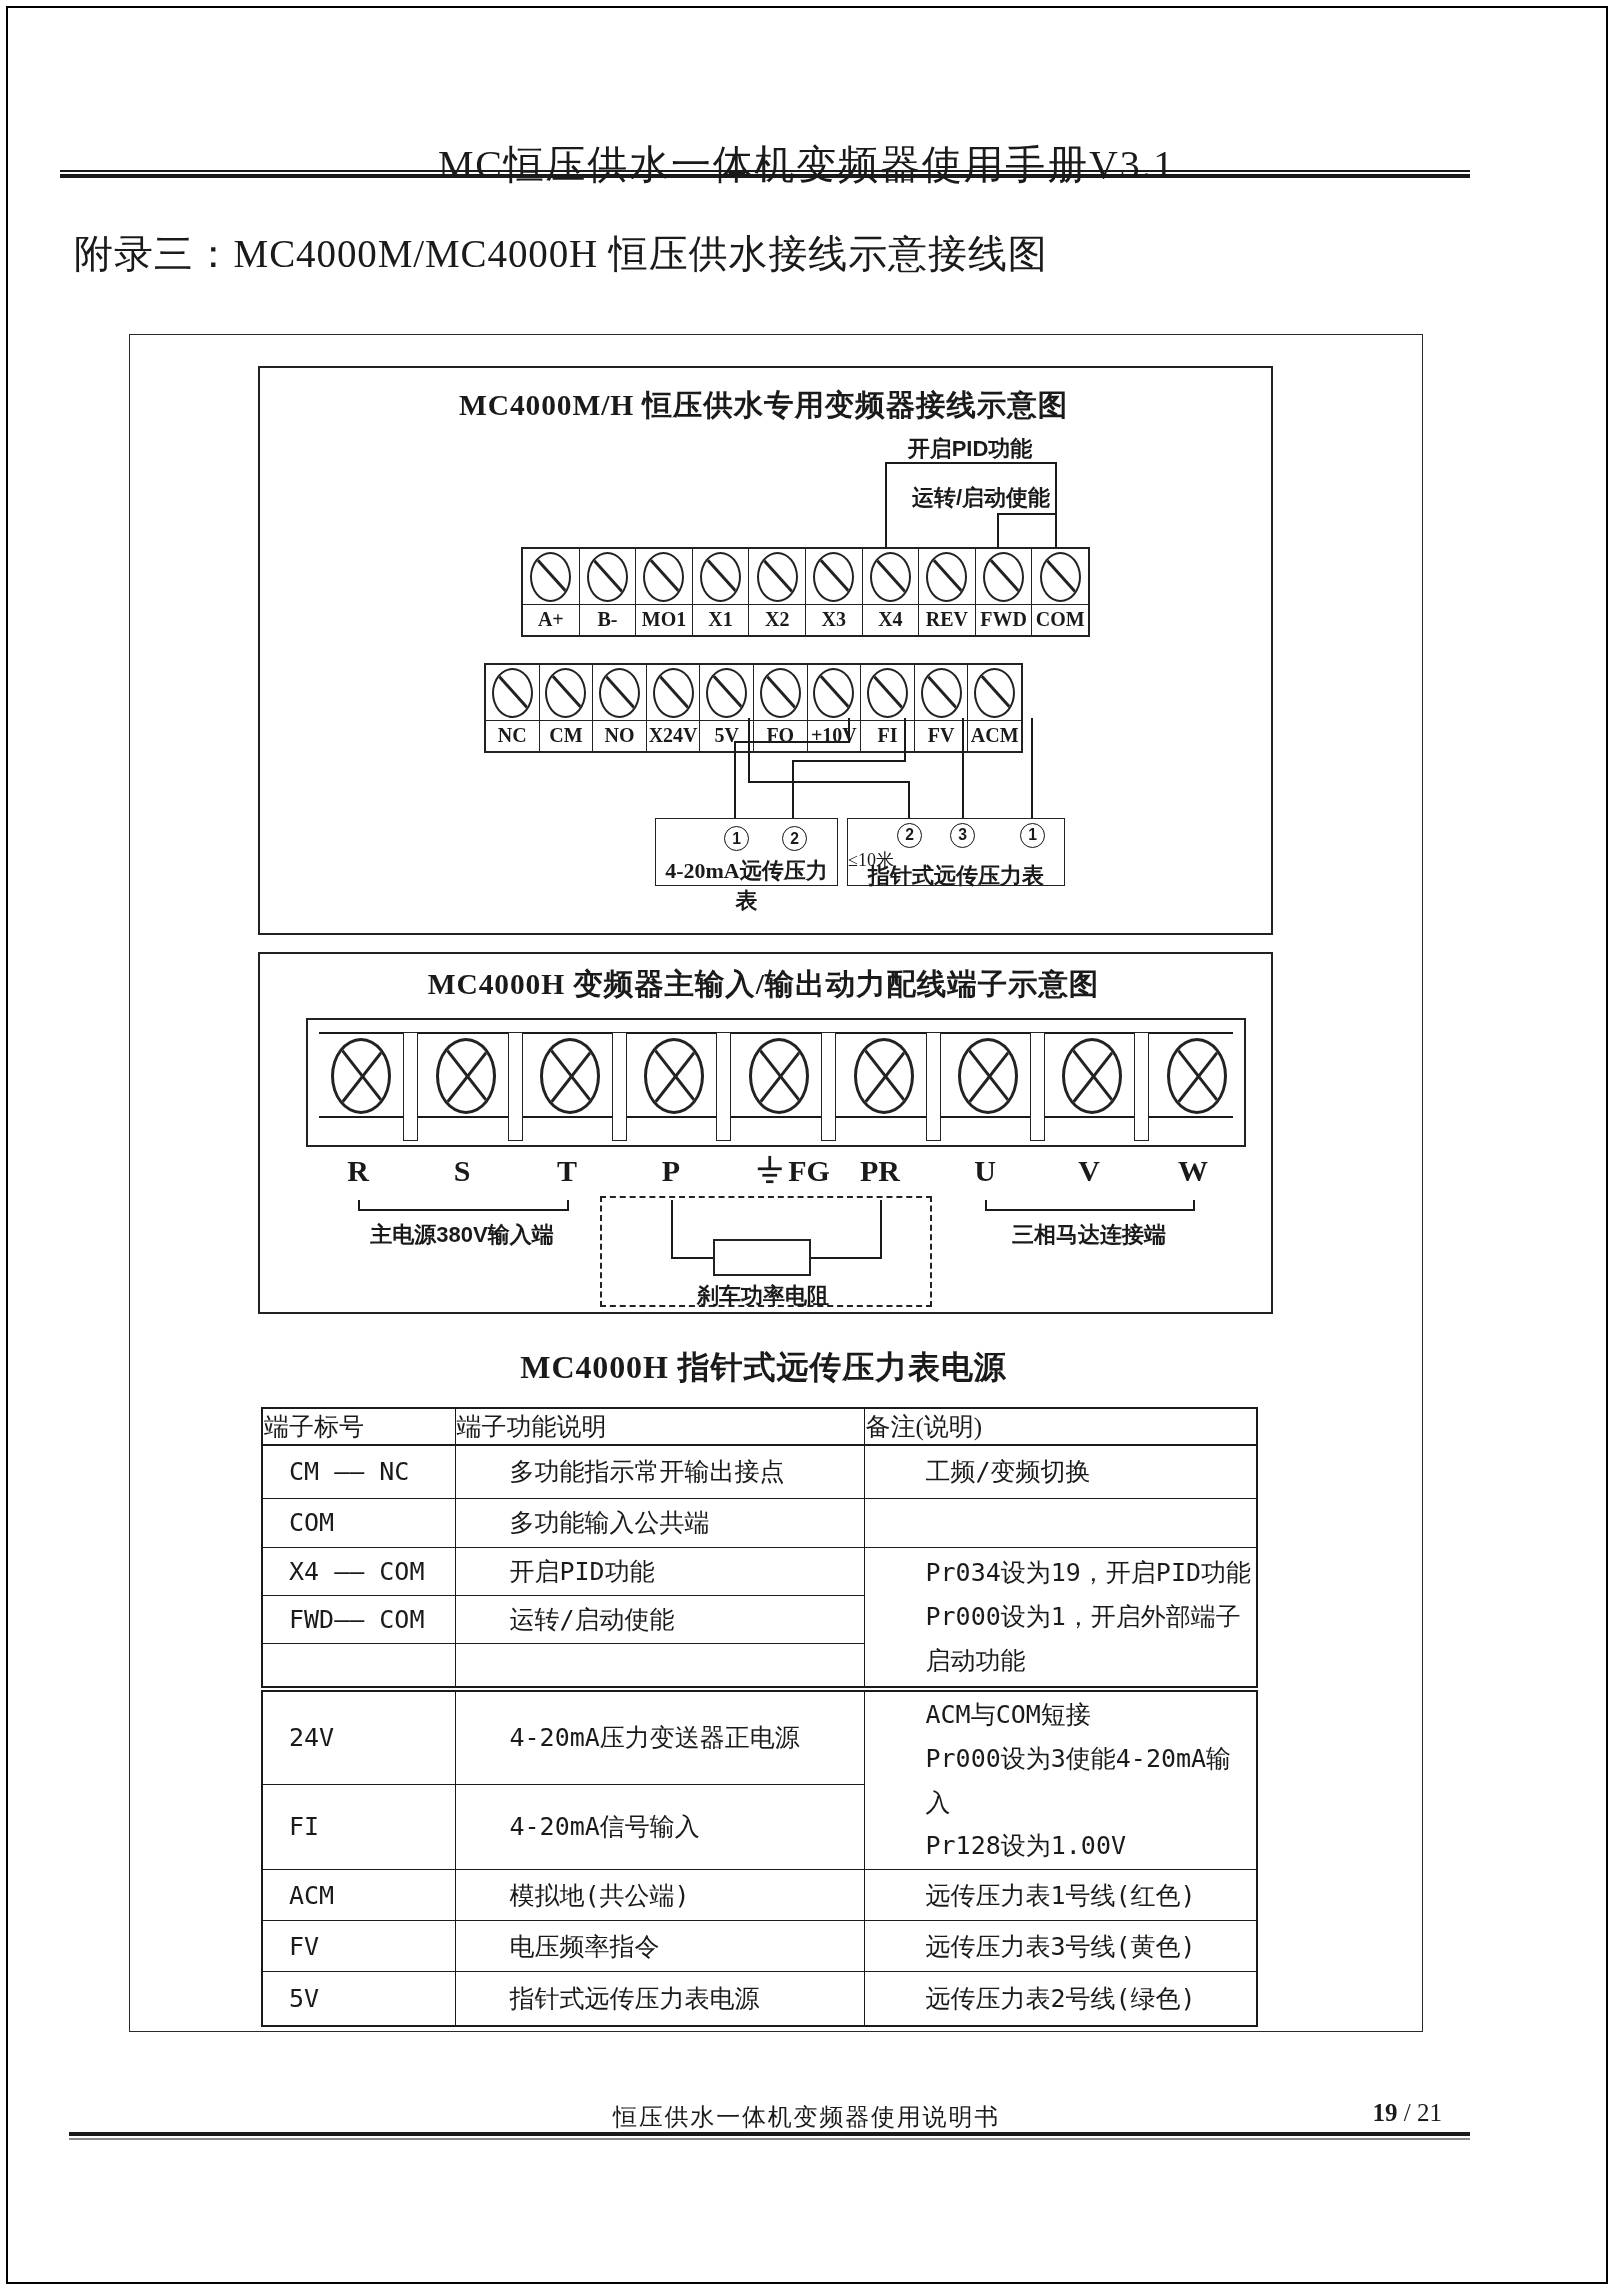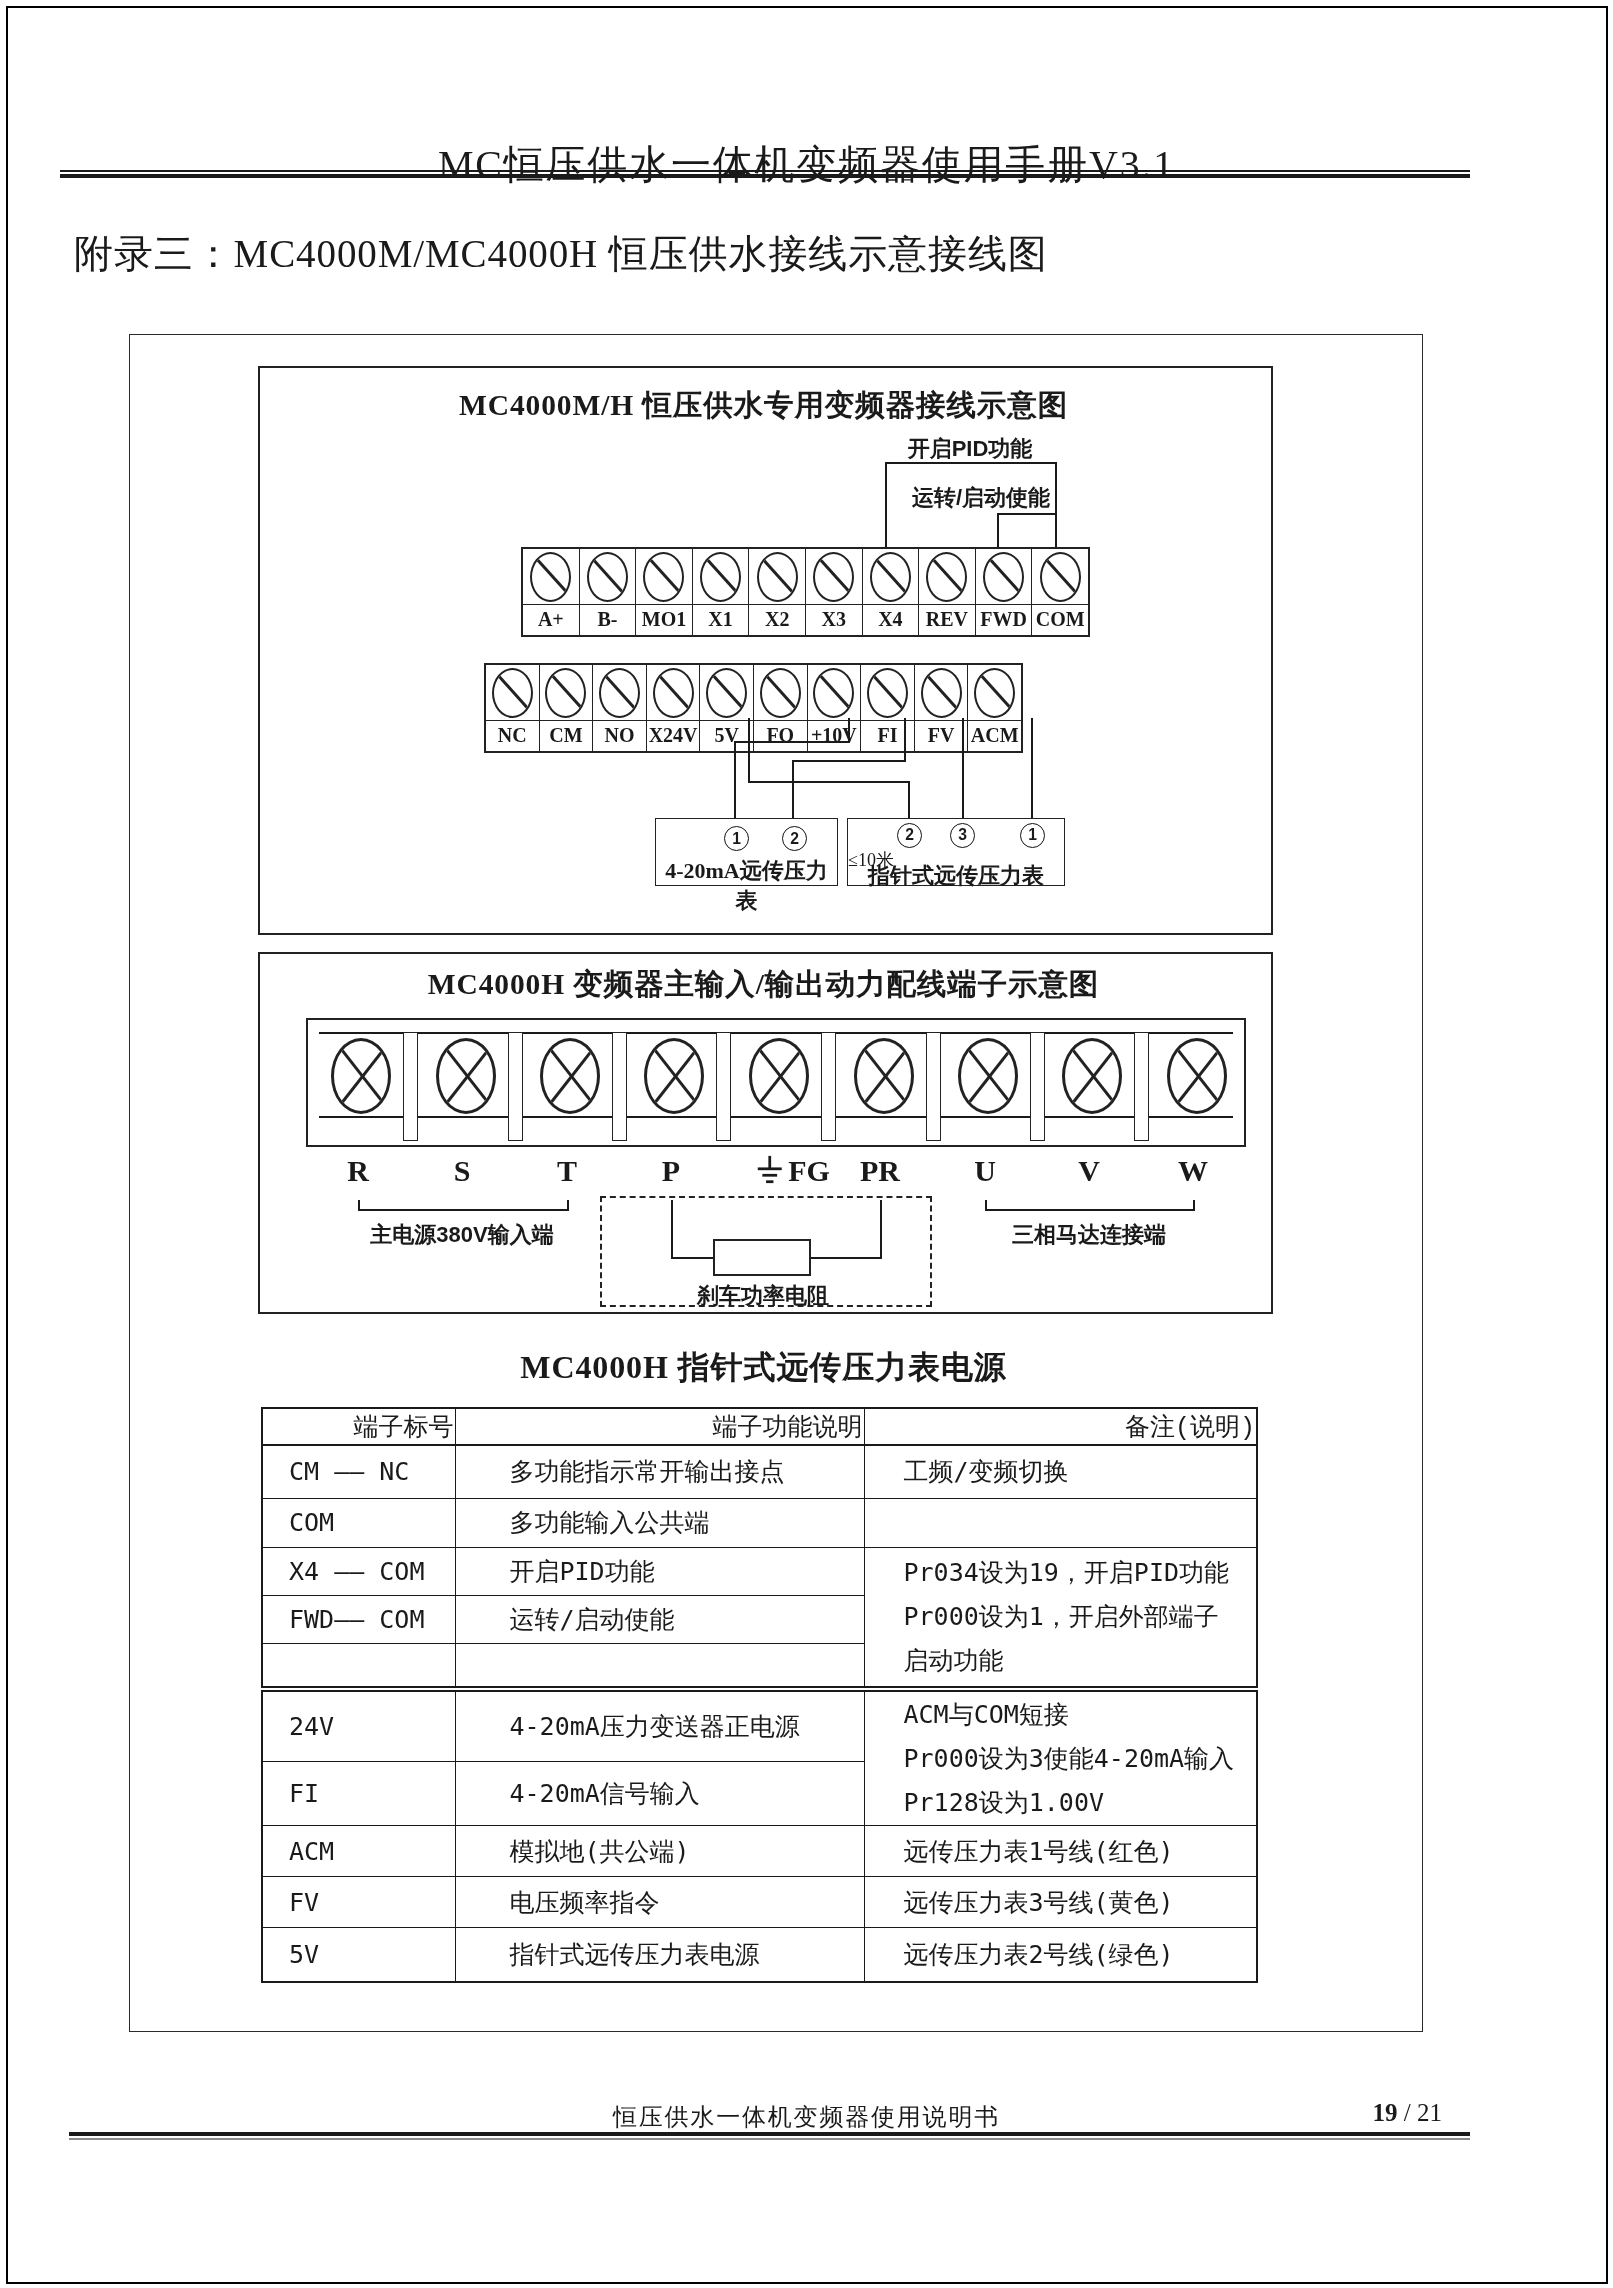--- a/index.html
+++ b/index.html
@@ -55,24 +55,24 @@
   .plabel{position:absolute;font-size:30px;font-weight:bold;font-family:"Liberation Serif",serif;}
   .blabel{position:absolute;font-size:22px;font-weight:bold;font-family:"Liberation Sans",sans-serif;}
   .dashedbox{position:absolute;left:600px;top:1196px;width:332px;height:111px;border:2.8px dashed #222;box-sizing:border-box;}
   .resistor{position:absolute;left:713px;top:1239px;width:98px;height:37px;border:2.8px solid #222;background:#fff;box-sizing:border-box;}
 
   
   table.spec{position:absolute;left:261px;top:1407px;width:995px;border-collapse:collapse;table-layout:fixed;
              font-family:"DejaVu Sans Mono","Liberation Mono",monospace;font-size:25px;color:#1a1a1a;}
   table.spec td,table.spec th{border:1.8px solid #1a1a1a;vertical-align:middle;font-weight:normal;}
   table.spec{border:2.8px solid #1a1a1a;}
-  table.spec th{font-family:Liberation Mono, monospace;font-size:25px;text-align:right;border-bottom:2.8px solid #1a1a1a;}
+  table.spec th{font-family:Liberation Serif, serif;font-size:25px;text-align:left;border-bottom:2.8px solid #1a1a1a;}
   td.c1{padding-left:26px;}
   td.c2{padding-left:54px;}
-  td.c3{padding-left:39px;}
+  td.c3{padding-left:61px;}
   td.pre{white-space:pre-line;line-height:1.75;}
   tr.dbl td{border-top:6.5px double #1a1a1a;}
 </style>
 </head>
 <body>
 
 <div class="page">
   <div class="frame"></div>
 
   <div class="abs hdr-title">MC恒压供水一体机变频器使用手册V3.1</div>

